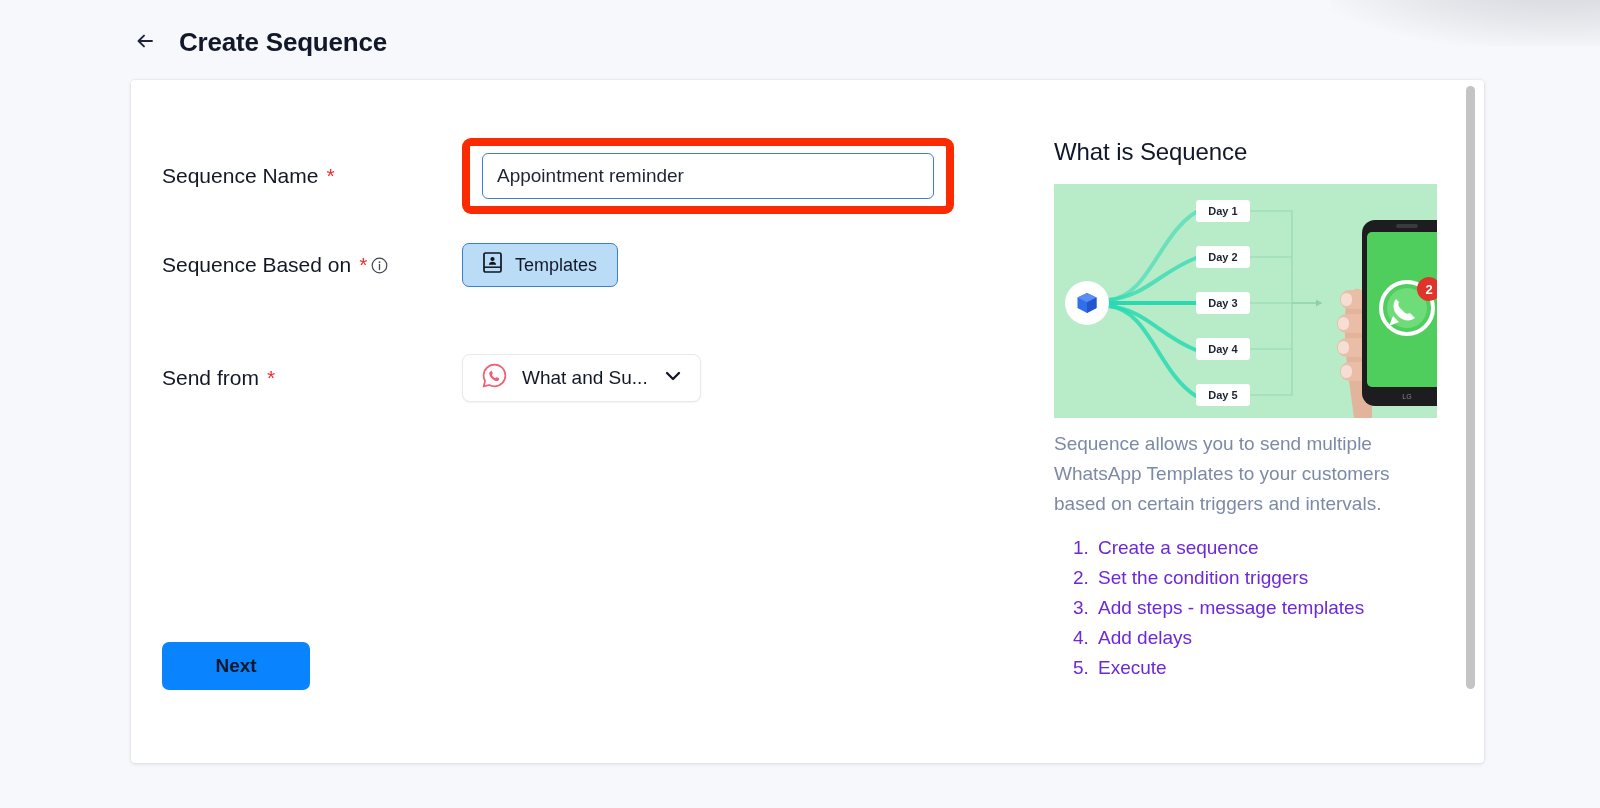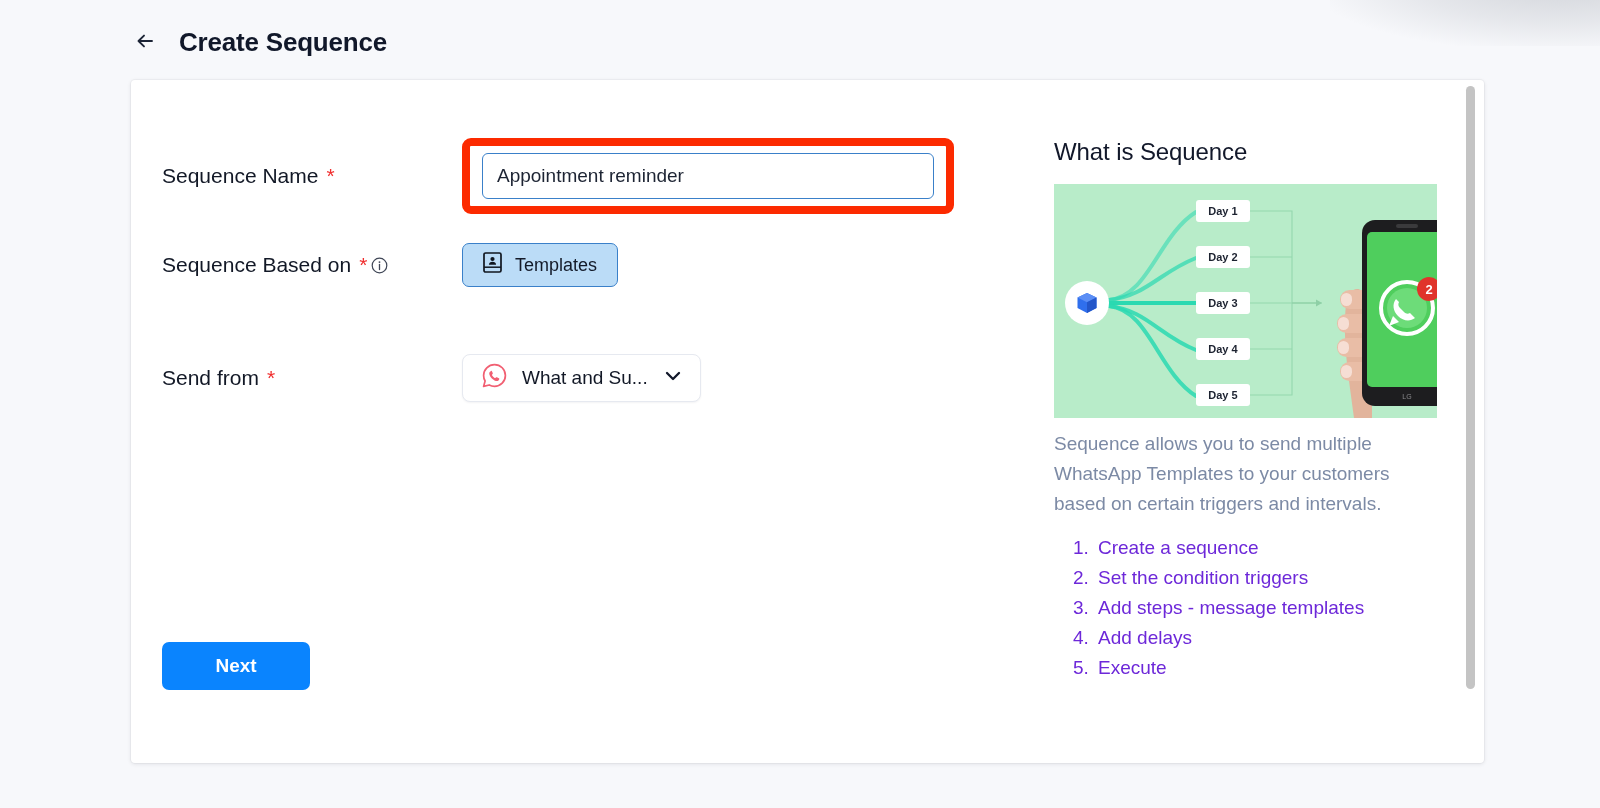--- a/index.html
+++ b/index.html
@@ -191,21 +191,21 @@
   #send-from-label { white-space: nowrap; }
 
   
   #next-button {
     position: absolute;
     left: 31px;
     top: 562px;
     width: 148px;
     height: 48px;
     background: #0a84fe;
-    color: #ffffff;
+    color: #0f172a;
     border: none;
     border-radius: 7px;
     font-size: 19px;
     font-weight: bold;
     font-family: "Liberation Sans", sans-serif;
     cursor: pointer;
   }
 
   
   #info-panel {

